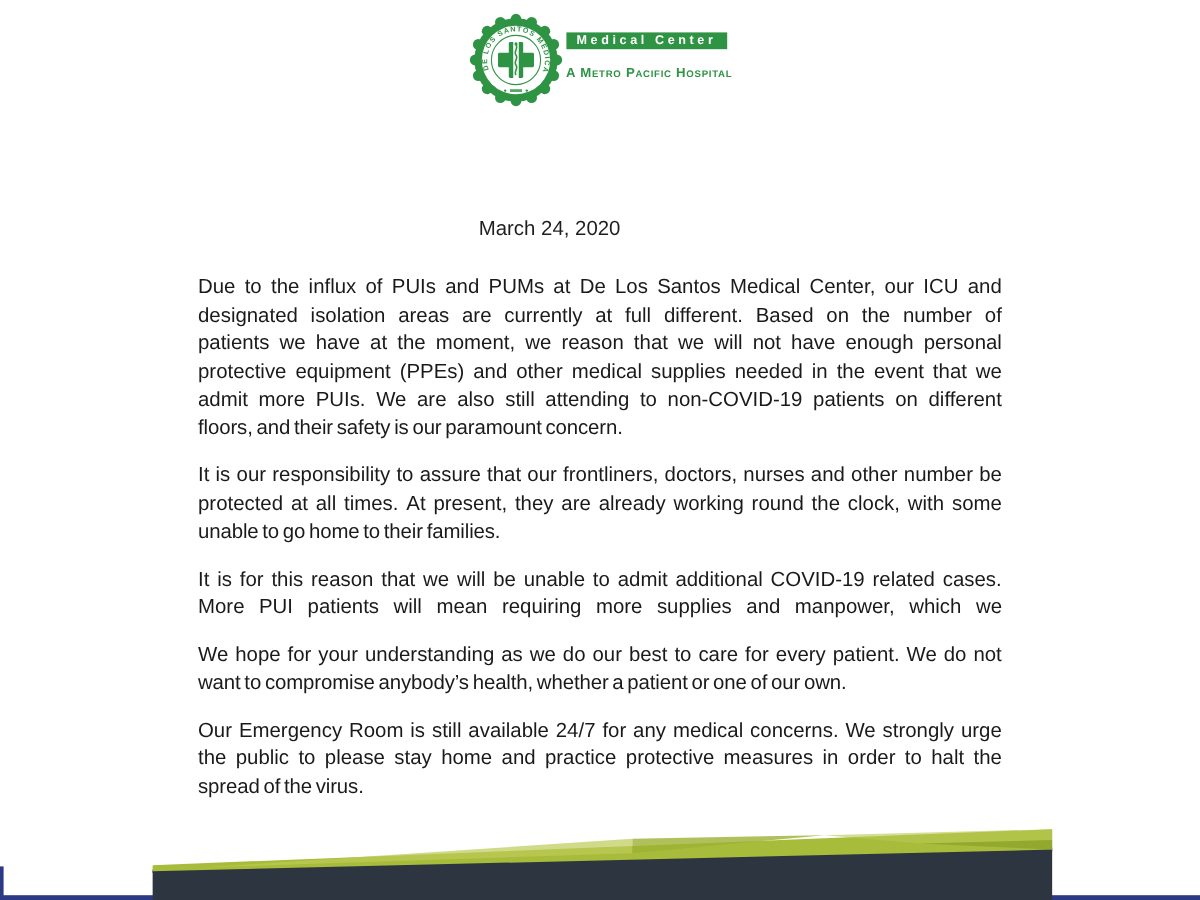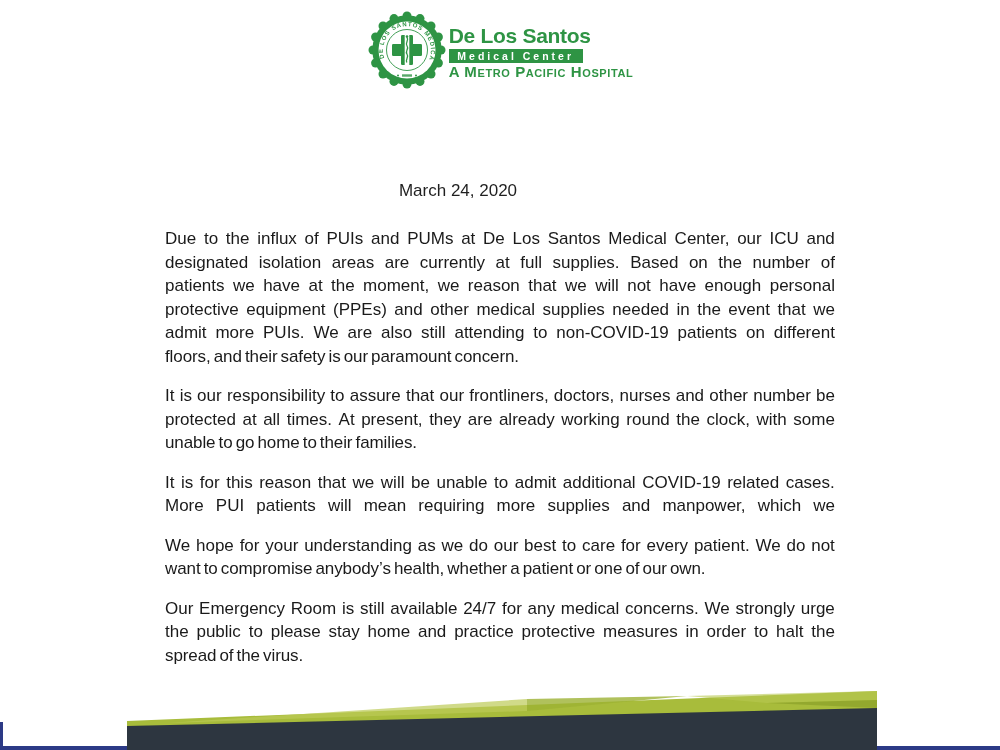--- a/index.html
+++ b/index.html
@@ -9,21 +9,21 @@
   }
   
   .logo{position:absolute;top:10px;left:0;width:1000px;display:flex;
         justify-content:center;align-items:flex-start;gap:2px;}
   .seal{width:80px;height:80px;flex:0 0 auto;}
   .wordmark{padding-top:15px;}
   .wm-name{font-size:21px;font-weight:bold;color:#2e9444;letter-spacing:-0.3px;line-height:22px;}
   .wm-bar{width:134px;height:14px;background:#2e9444;display:flex;align-items:center;
           justify-content:center;margin-top:2px;}
   .wm-bar span{color:#ffffff;font-size:10.5px;font-weight:bold;letter-spacing:3px;line-height:14px;}
-  .wm-tag{margin-top:0;font-size:15px;font-weight:bold;color:#2e9444;
+  .wm-tag{margin-top:14px;font-size:11px;font-weight:bold;color:#2e9444;
           font-variant:small-caps;letter-spacing:0.6px;}
   
   .title{position:absolute;top:102px;left:0;width:1000px;height:80px;text-align:center;line-height:80px;}
   .title span{display:inline-block;font-size:76px;font-weight:700;color:#3e3e3e;
               letter-spacing:1px;transform:scaleX(0.76);transform-origin:center;white-space:nowrap;}
   .date{position:absolute;top:181px;left:0;width:916px;text-align:center;
         font-size:17px;color:#1f1f1f;}
   
   .body-text{position:absolute;top:227px;left:165px;width:670px;color:#1a1a1a;
              font-size:17px;}
@@ -77,21 +77,20 @@
         <rect x="25" y="34" width="30" height="12" rx="1.2" fill="#2e9444"></rect>
         <rect x="34" y="25" width="12" height="30" rx="1.2" fill="#2e9444"></rect>
       </g>
       <rect x="37.7" y="24.5" width="4.6" height="31" fill="#ffffff"></rect>
       <g stroke="#2e9444" fill="none" stroke-width="1.3">
         <path d="M40,27.5 C42.4,30 37.6,33 40,35.8 C42.4,38.6 37.6,41.4 40,44.2 C42.4,47 37.6,50 40,52.5"></path>
       </g>
       <circle cx="40" cy="26.6" r="1.3" fill="#2e9444"></circle>
     </svg>
     <div class="wordmark">
-      <div class="wm-name">De Los Santos</div>
       <div class="wm-bar">
         <span>Medical Center</span>
       </div>
       <div class="wm-tag">A Metro Pacific Hospital</div>
     </div>
   </div>
 
   <div class="date">March 24, 2020</div>
 
   <div class="body-text" id="body-text">
@@ -116,21 +115,21 @@
           <span>and</span>
         </div>
         <div class="line just">
           <span>designated</span>
           <span>isolation</span>
           <span>areas</span>
           <span>are</span>
           <span>currently</span>
           <span>at</span>
           <span>full</span>
-          <span>supplies.</span>
+          <span>different.</span>
           <span>Based</span>
           <span>on</span>
           <span>the</span>
           <span>number</span>
           <span>of</span>
         </div>
         <div class="line just">
           <span>patients</span>
           <span>we</span>
           <span>have</span>

